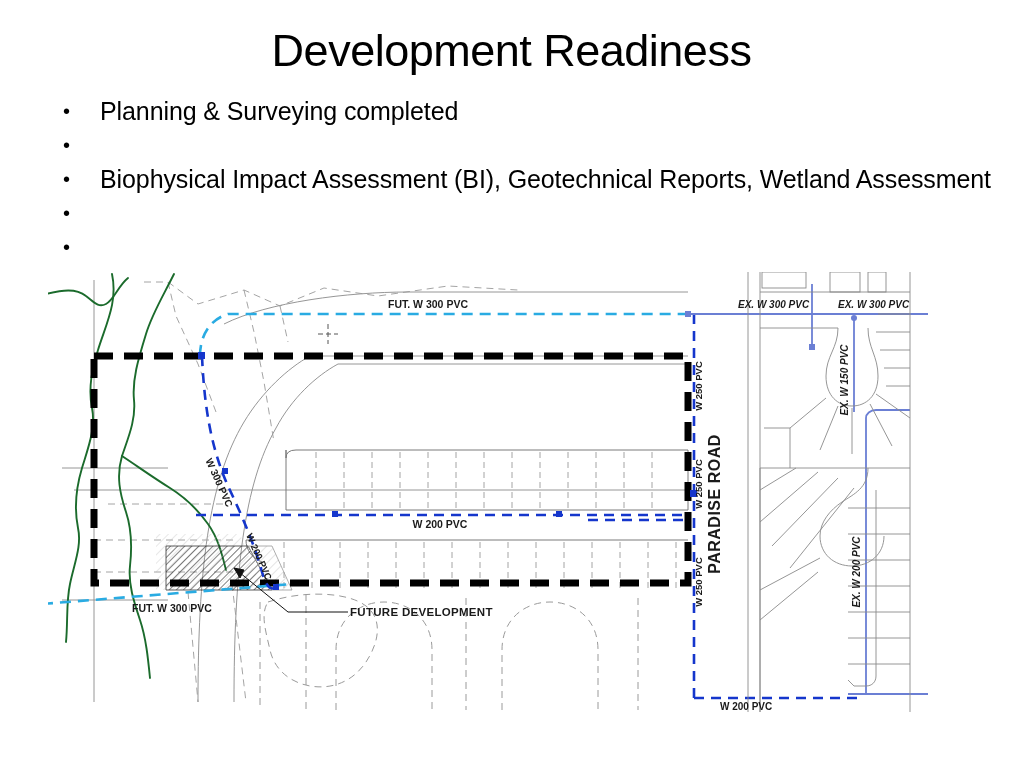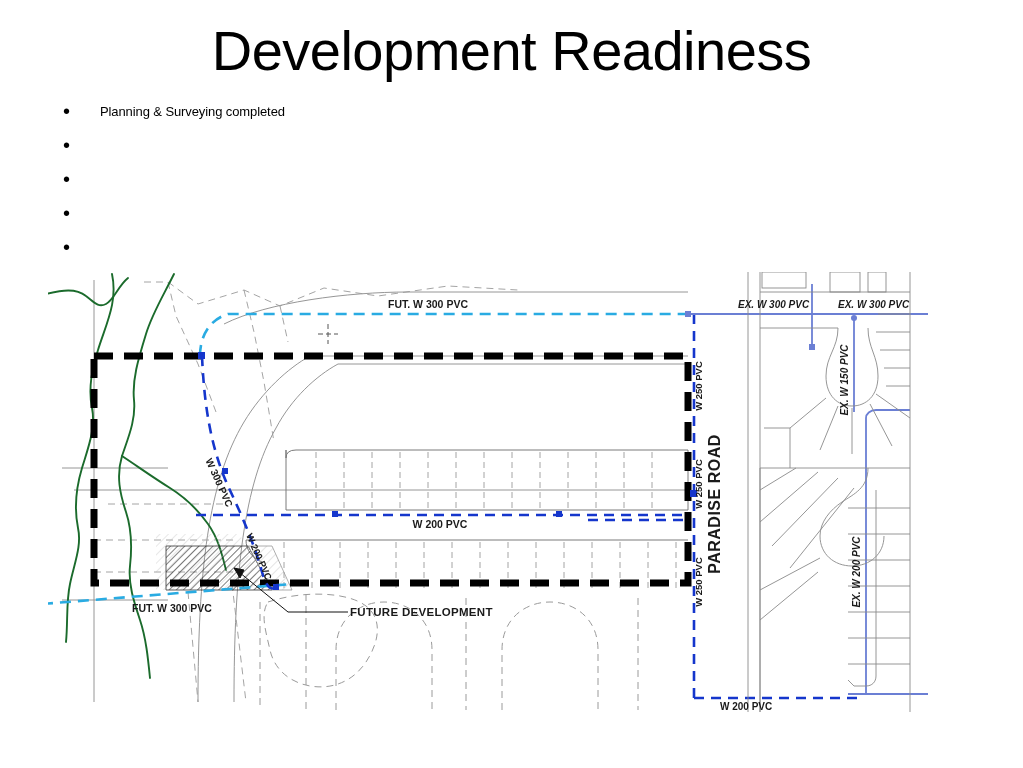--- a/index.html
+++ b/index.html
@@ -25,21 +25,21 @@
   }
 
   
   #slide-title {
     position: absolute;
     left: 0;
     top: 22px;
     width: 1023px;
     text-align: center;
     font-family: "Liberation Sans", sans-serif;
-    font-size: 56px;
+    font-size: 45px;
     font-weight: 400;
     line-height: 58px;
     letter-spacing: -0.5px;
     color: #000000;
     white-space: nowrap;
   }
 
   
   #bullet-list {
     position: absolute;
@@ -56,21 +56,21 @@
     width: 45px;
     flex: 0 0 45px;
     font-size: 20px;
     line-height: 31px;
     text-align: left;
     padding-left: 8px;
     box-sizing: border-box;
     color: #000000;
   }
   .bullet-text {
-    font-size: 13px;
+    font-size: 25px;
     line-height: 31px;
     color: #000000;
     white-space: nowrap;
     letter-spacing: -0.1px;
   }
 
   
   #site-plan {
     position: absolute;
     left: 48px;
@@ -100,20 +100,21 @@
       <span class="bullet-mark">•</span>
       <span class="bullet-text">Planning &amp; Surveying completed</span>
     </div>
 
     <div class="bullet-row">
       <span class="bullet-mark">•</span>
     </div>
 
     <div class="bullet-row">
       <span class="bullet-mark">•</span>
+      <span class="bullet-text">Biophysical Impact Assessment (BI), Geotechnical Reports, Wetland Assessment</span>
     </div>
 
     <div class="bullet-row">
       <span class="bullet-mark">•</span>
     </div>
 
     <div class="bullet-row">
       <span class="bullet-mark">•</span>
     </div>
 

